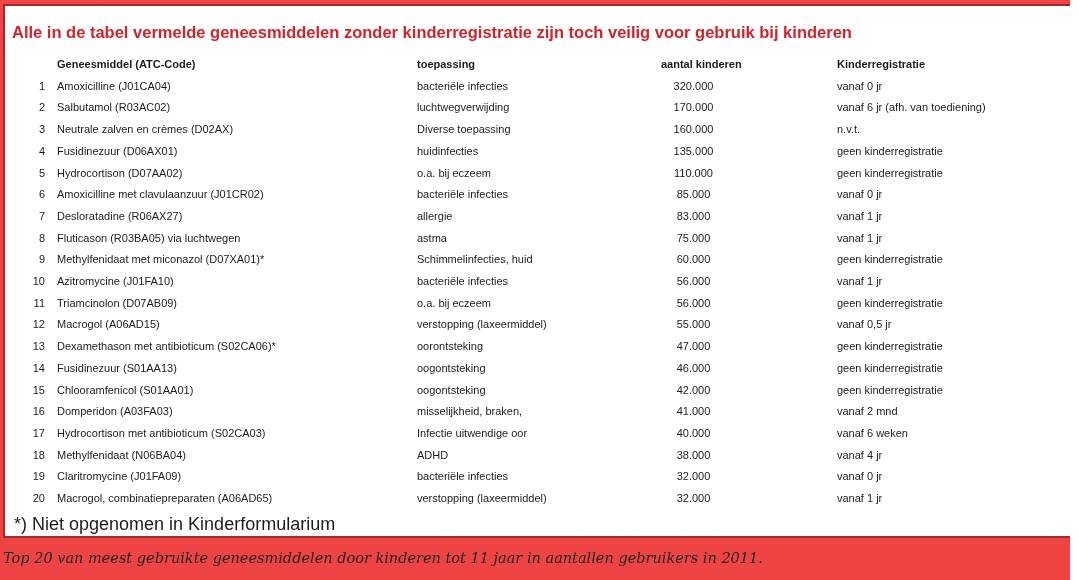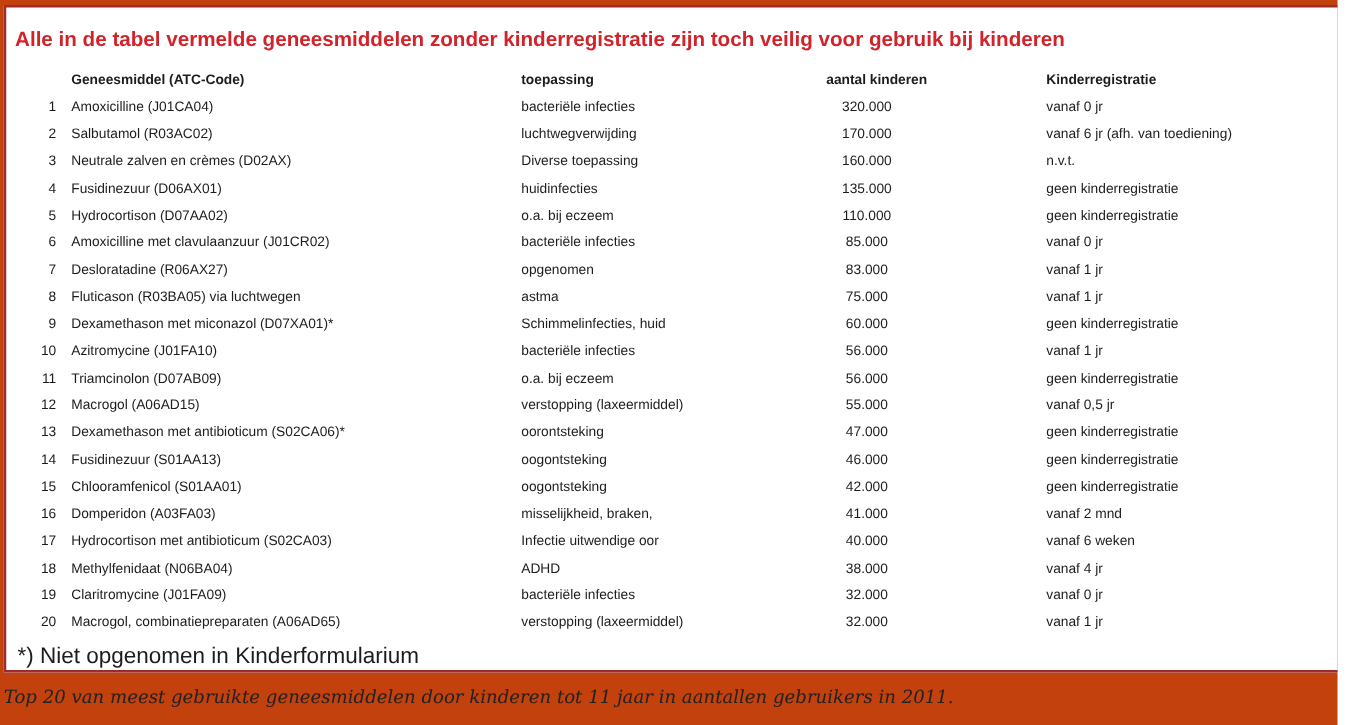--- a/index.html
+++ b/index.html
@@ -5,21 +5,21 @@
   :root{
     --border-color:#9e2b2e;
     --title-color:#d2232a;
     --text-color:#1c1c1c;
   }
   *{margin:0;padding:0;box-sizing:border-box;}
   html,body{background:#ffffff;}
   .page{
     position:relative;
     width:1070px;height:580px;
-    background:#c2410c;
+    background:#ef4444;
     overflow:hidden;
     font-family:"Liberation Sans", sans-serif;
     color:var(--text-color);
     text-decoration:underline;
   }
   .box{
     position:absolute;left:3px;top:4px;
     width:1073px;height:534px;
     border:2px solid var(--border-color);
     background:#ffffff;
@@ -130,38 +130,38 @@
           <div class="c name">Amoxicilline met clavulaanzuur (J01CR02)</div>
           <div class="c use">bacteriële infecties</div>
           <div class="c count">85.000</div>
           <div class="c reg">vanaf 0 jr</div>
         </div>
 
         <div class="trow">
           <div class="c num">7</div>
           <div class="c gap"></div>
           <div class="c name">Desloratadine (R06AX27)</div>
-          <div class="c use">opgenomen</div>
+          <div class="c use">allergie</div>
           <div class="c count">83.000</div>
           <div class="c reg">vanaf 1 jr</div>
         </div>
 
         <div class="trow">
           <div class="c num">8</div>
           <div class="c gap"></div>
           <div class="c name">Fluticason (R03BA05) via luchtwegen</div>
           <div class="c use">astma</div>
           <div class="c count">75.000</div>
           <div class="c reg">vanaf 1 jr</div>
         </div>
 
         <div class="trow">
           <div class="c num">9</div>
           <div class="c gap"></div>
-          <div class="c name">Dexamethason met miconazol (D07XA01)*</div>
+          <div class="c name">Methylfenidaat met miconazol (D07XA01)*</div>
           <div class="c use">Schimmelinfecties, huid</div>
           <div class="c count">60.000</div>
           <div class="c reg">geen kinderregistratie</div>
         </div>
 
         <div class="trow">
           <div class="c num">10</div>
           <div class="c gap"></div>
           <div class="c name">Azitromycine (J01FA10)</div>
           <div class="c use">bacteriële infecties</div>

